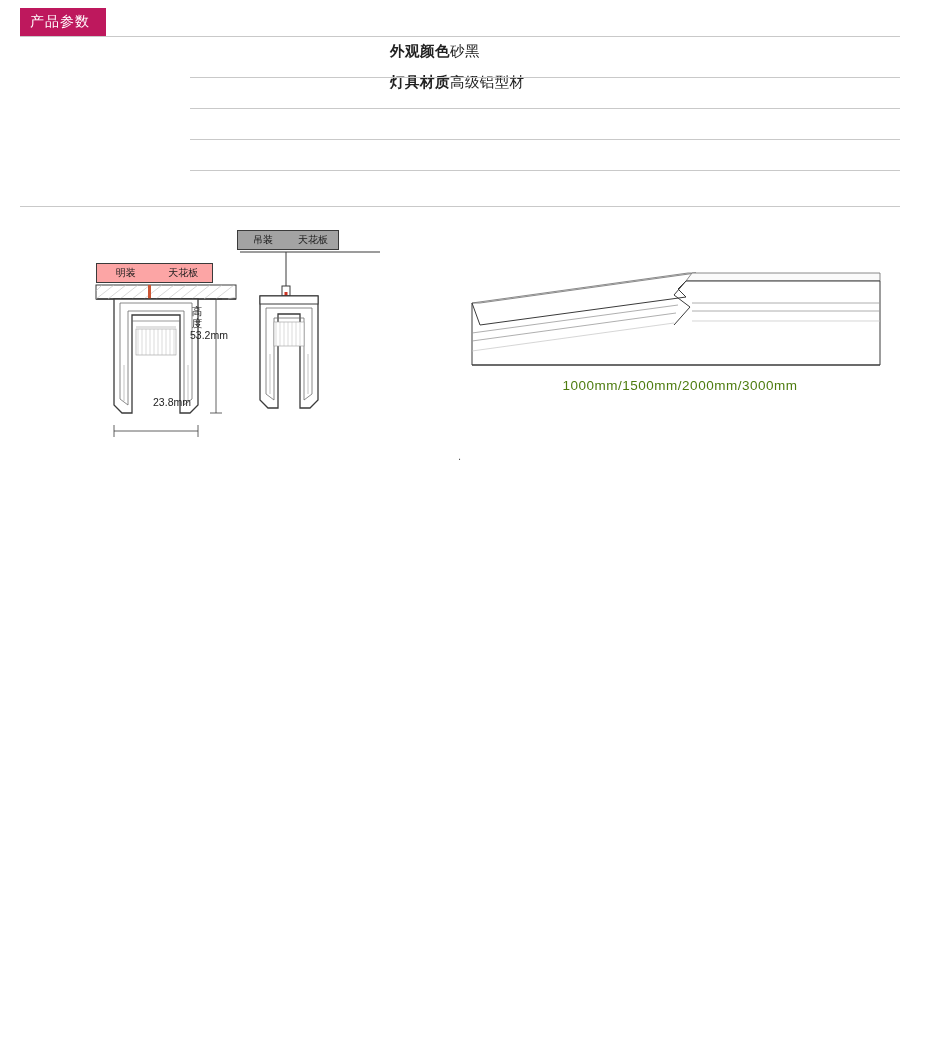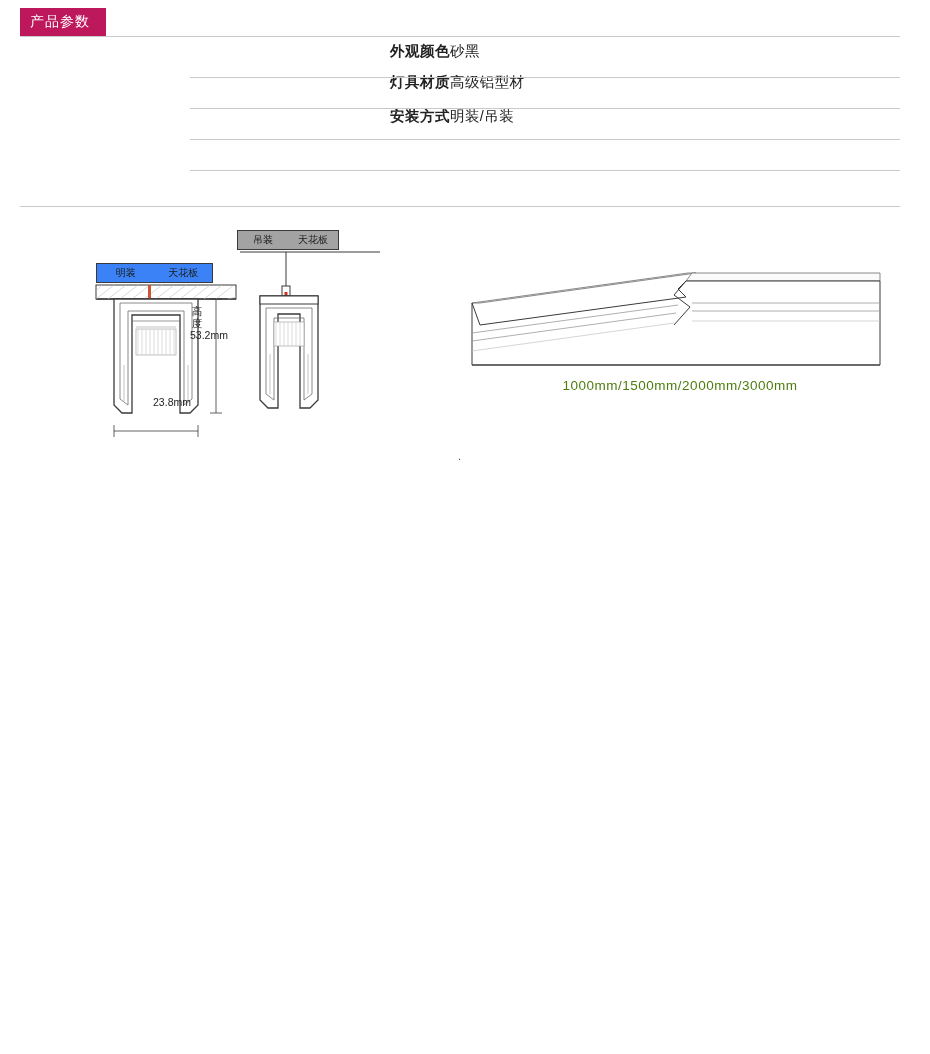--- a/index.html
+++ b/index.html
@@ -128,24 +128,20 @@
 
   <table class="spec">
     <tbody>
       <tr>
         <td class="spec-label">外观颜色</td>
         <td class="spec-value">砂黑</td>
       </tr>
       <tr>
         <td class="spec-label">灯具材质</td>
         <td class="spec-value">高级铝型材</td>
-      </tr>
-      <tr style="height:36px;">
-        <td class="spec-label">安装方式</td>
-        <td class="spec-value">明装/吊装</td>
       </tr>
     </tbody>
   </table>
 </div>
 
 <div class="drawings">
 
   <svg width="260" height="220" viewBox="0 0 260 220" style="position:absolute;left:80px;top:45px;">
 
     <rect x="16" y="30" width="140" height="14" fill="#ffffff" stroke="#3a3a3a" stroke-width="1"></rect>
@@ -193,21 +189,21 @@
 
     <line x1="136" y1="44" x2="136" y2="158" stroke="#3a3a3a" stroke-width="0.8"></line>
     <line x1="130" y1="44" x2="142" y2="44" stroke="#3a3a3a" stroke-width="0.8"></line>
     <line x1="130" y1="158" x2="142" y2="158" stroke="#3a3a3a" stroke-width="0.8"></line>
 
     <line x1="34" y1="176" x2="118" y2="176" stroke="#3a3a3a" stroke-width="0.8"></line>
     <line x1="34" y1="170" x2="34" y2="182" stroke="#3a3a3a" stroke-width="0.8"></line>
     <line x1="118" y1="170" x2="118" y2="182" stroke="#3a3a3a" stroke-width="0.8"></line>
   </svg>
 
-  <div style="position:absolute;left:96px;top:53px;width:115px;height:18px;border:1px solid #3a3a3a;background:#3b82f6;display:flex;">
+  <div style="position:absolute;left:96px;top:53px;width:115px;height:18px;border:1px solid #3a3a3a;background:#fca5a5;display:flex;">
     <span style="flex:1;text-align:center;font-size:10px;line-height:18px;">明装</span>
     <span style="flex:1;text-align:center;font-size:10px;line-height:18px;">天花板</span>
   </div>
 
   <div style="position:absolute;left:190px;top:95px;font-size:10.5px;color:#222;width:14px;line-height:12px;text-align:center;">高度 53.2mm</div>
 
   <div style="position:absolute;left:130px;top:186px;width:84px;text-align:center;font-size:10.5px;color:#222;">23.8mm</div>
 
   <svg width="160" height="210" viewBox="0 0 160 210" style="position:absolute;left:230px;top:12px;">
 

